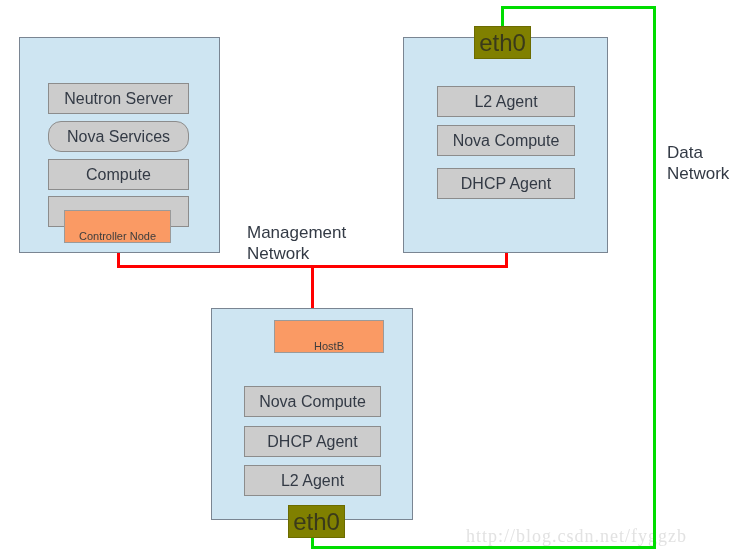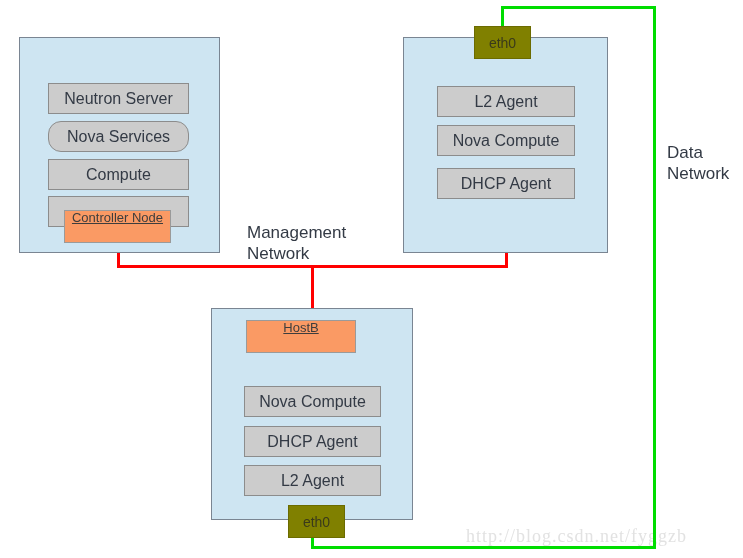--- a/index.html
+++ b/index.html
@@ -46,40 +46,39 @@
     letter-spacing: 1px;
   }
 
   
   .hostchip {
     position: absolute;
     background: #fa9a64;
     border: 1px solid #9a9a9a;
     box-sizing: border-box;
     display: flex;
-    align-items: flex-start;
+    align-items: flex-end;
     justify-content: center;
     color: #3d3d3d;
-    font-size: 13px;
+    font-size: 11px;
     line-height: 1;
     white-space: nowrap;
-    text-decoration: underline;
   }
 
   
   .nic {
     position: absolute;
     background: #808000;
     border: 1px solid #6b6b00;
     box-sizing: border-box;
     display: flex;
     align-items: center;
     justify-content: center;
     color: #3a3a1a;
-    font-size: 14px;
+    font-size: 24px;
     line-height: 1;
     white-space: nowrap;
     z-index: 6;
   }
 
   
   .wire {
     position: absolute;
   }
   .wire.mgmt { background: #ff0000; }
@@ -155,21 +154,21 @@
   </div>
   <div class="svc" style="left:437px; top:101px; width:138px; height:31px;">
     <span>Nova Compute</span>
   </div>
   <div class="svc" style="left:437px; top:144px; width:138px; height:31px;">
     <span>DHCP Agent</span>
   </div>
 
   <div class="host-box" style="left:211px; top:308px; width:202px; height:212px;"></div>
 
-  <div class="hostchip" style="left:246px; top:320px; width:110px; height:33px;">
+  <div class="hostchip" style="left:274px; top:320px; width:110px; height:33px;">
     <span>HostB</span>
   </div>
   <div class="svc" style="left:244px; top:362px; width:137px; height:31px;">
     <span>Nova Compute</span>
   </div>
   <div class="svc" style="left:244px; top:402px; width:137px; height:31px;">
     <span>DHCP Agent</span>
   </div>
   <div class="svc" style="left:244px; top:441px; width:137px; height:31px;">
     <span>L2 Agent</span>

